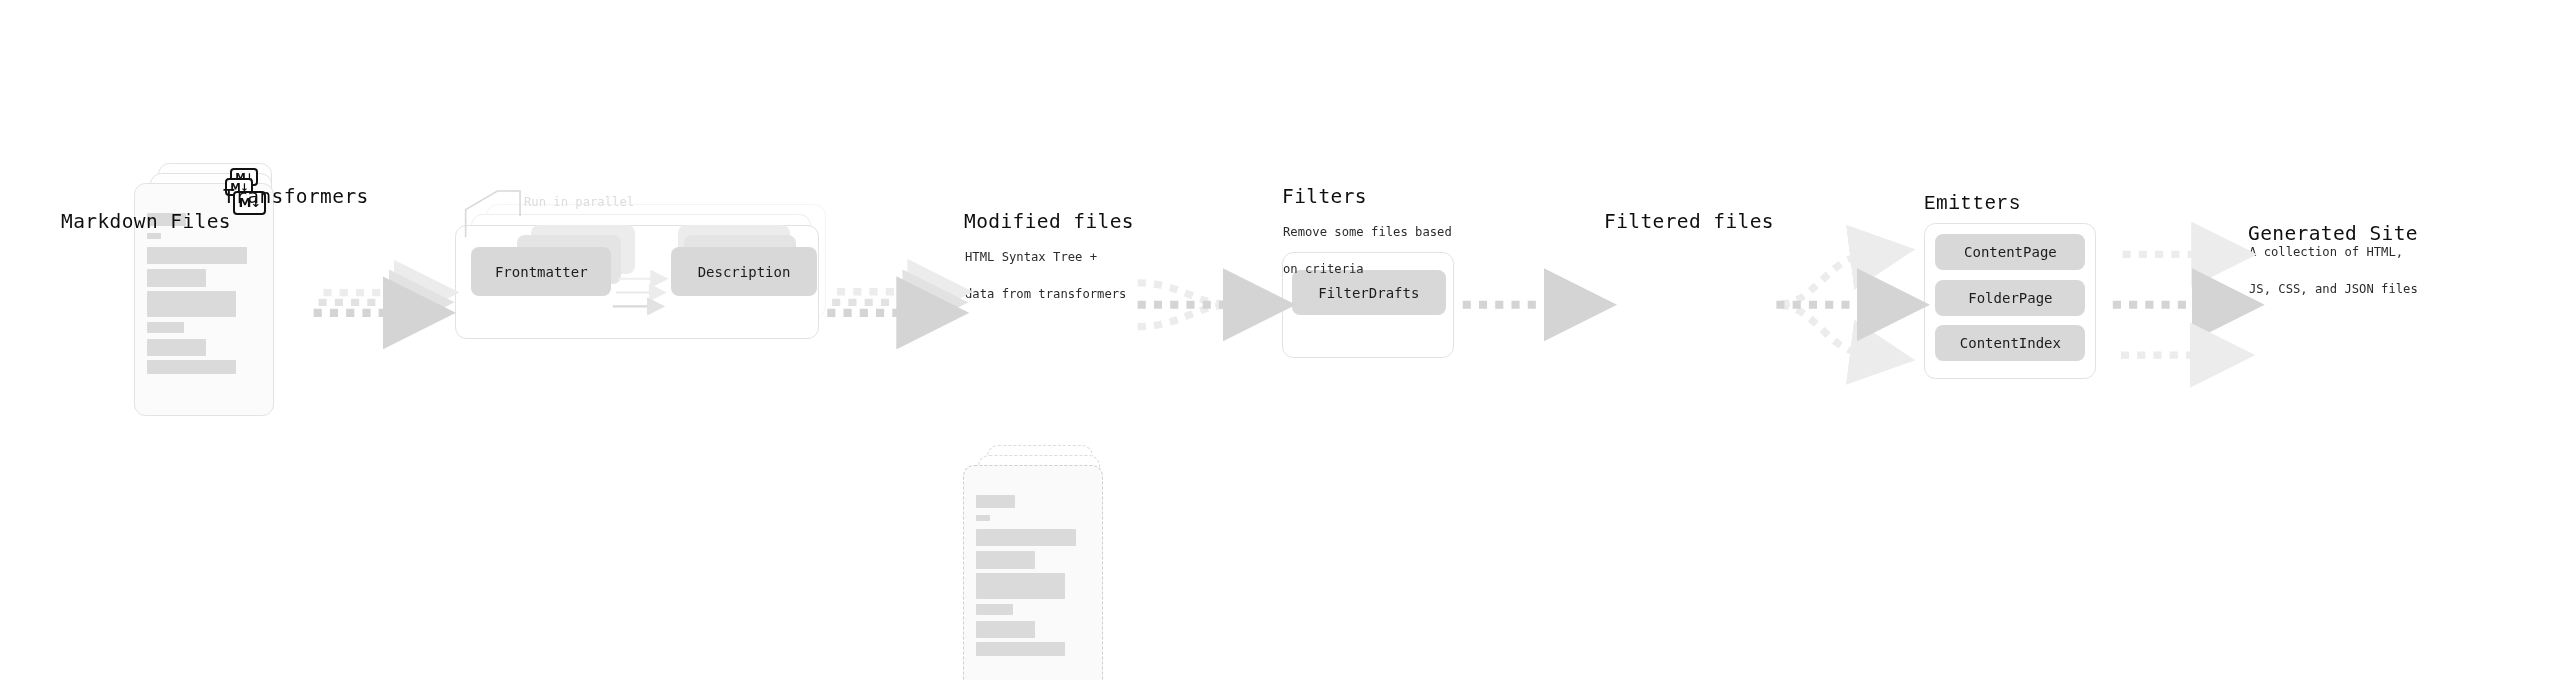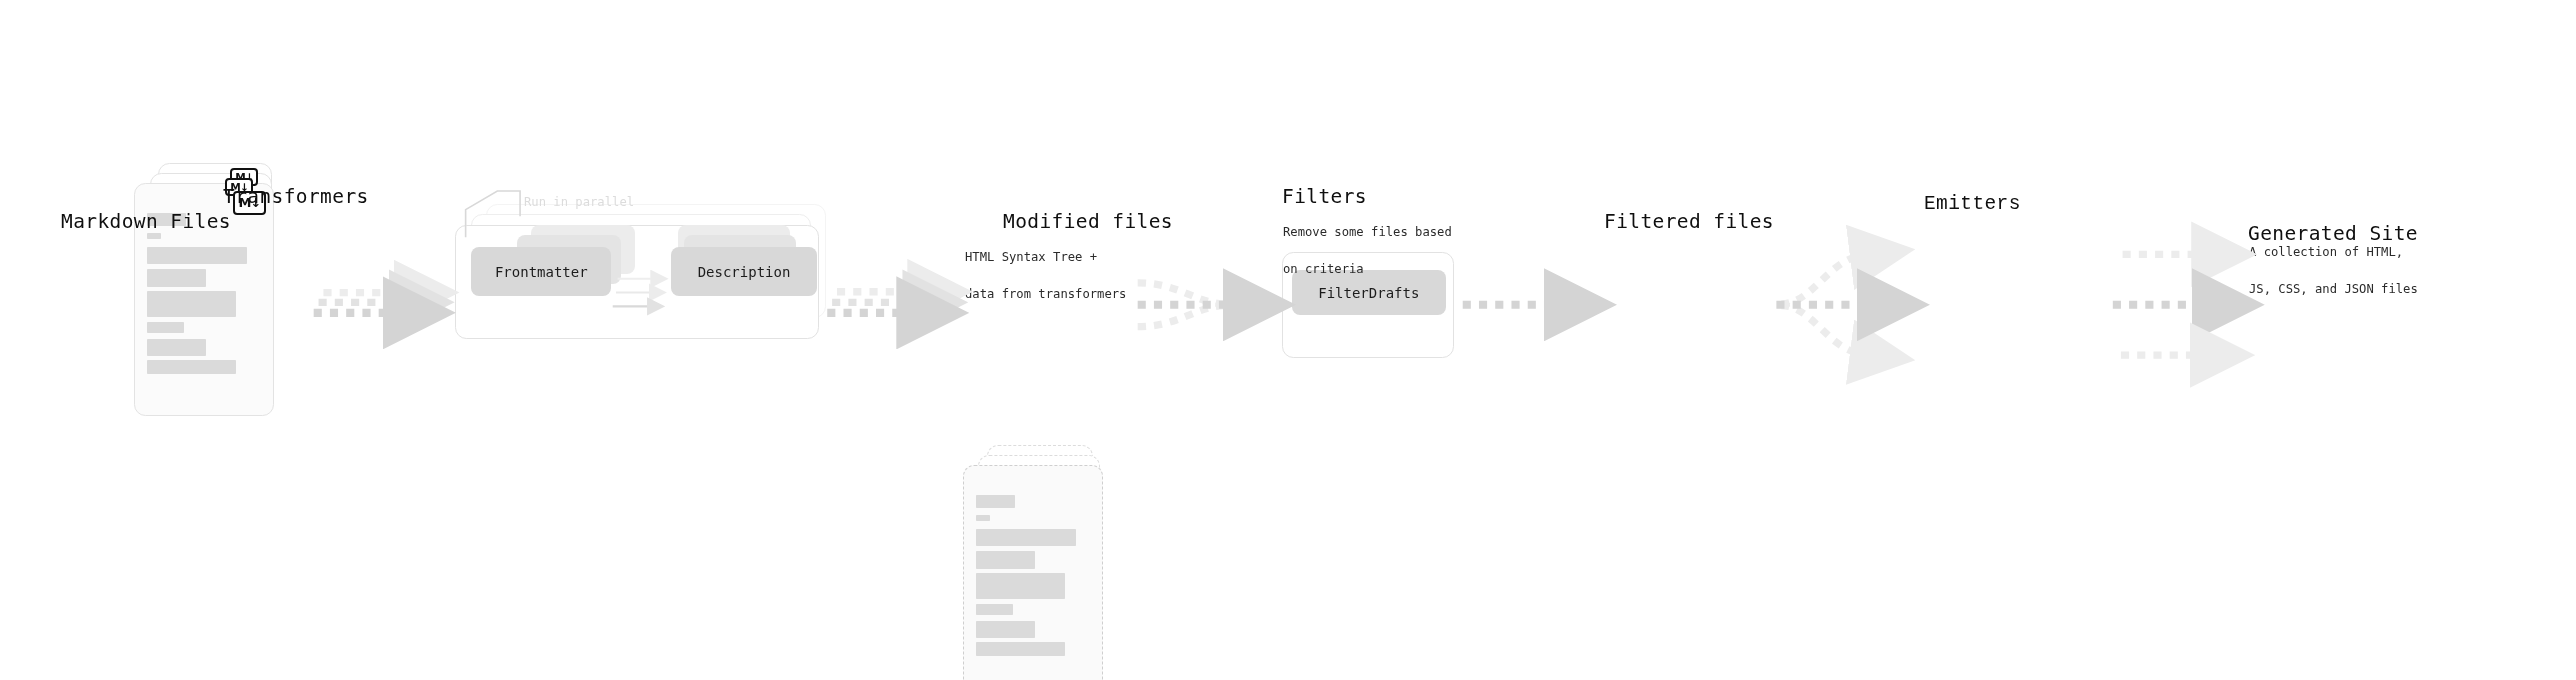--- a/index.html
+++ b/index.html
@@ -206,41 +206,53 @@
     <div class="skeleton-line" style="left:13px; top:50px;  width:39px;  height:13px;"></div>
     <div class="skeleton-line" style="left:13px; top:70px;  width:14px;  height:5.7px;"></div>
     <div class="skeleton-line" style="left:13px; top:84px; width:100px; height:17px;"></div>
     <div class="skeleton-line" style="left:13px; top:106px; width:59px;  height:18px;"></div>
     <div class="skeleton-line" style="left:13px; top:128px; width:89px; height:26px;"></div>
     <div class="skeleton-line" style="left:13px; top:159px; width:37px;  height:11.4px;"></div>
     <div class="skeleton-line" style="left:13px; top:176px; width:59px;  height:17px;"></div>
     <div class="skeleton-line" style="left:13px; top:197px; width:89px; height:14px;"></div>
   </div>
 
-  <div class="title" style="left:964px; top:210px;margin-left:39px;">Modified files</div>
+  <div class="title" style="left:964px; top:210px;">Modified files</div>
   <div class="caption" style="left:965px; top:230px;">
     <div>HTML Syntax Tree +</div>
     <div>data from transformers</div>
   </div>
 
   <div class="node" style="left:1282px; top:252px; width:179px; height:98px;">
     <div class="group-box" style="left:0px; top:0px; width:172px; height:106px;"></div>
     <div class="chip" style="left:9.8px; top:18px; width:154px; height:45px;">
         <span>FilterDrafts</span>
       </div>
   </div>
 
   <div class="title" style="left:1282px; top:185px;">Filters</div>
   <div class="caption" style="left:1283px; top:205px;">
     <div>Remove some files based</div>
     <div>on criteria</div>
   </div>
 
   <div class="title" style="left:1604px; top:210px;">Filtered files</div>
 
+  <div class="node" style="left:1924px; top:223px; width:187px; height:146px;">
+    <div class="group-box" style="left:0px; top:0px; width:172px; height:156px;"></div>
+    <div class="chip" style="left:11.4px; top:11.4px; width:150px; height:36px;">
+        <span>ContentPage</span>
+      </div>
+    <div class="chip" style="left:11.4px; top:57px; width:150px; height:36px;">
+        <span>FolderPage</span>
+      </div>
+    <div class="chip" style="left:11.4px; top:102px; width:150px; height:36px;">
+        <span>ContentIndex</span>
+      </div>
+  </div>
 
   <div class="title" style="left:1924px; top:193px;font-family:Liberation Mono, monospace;">Emitters</div>
 
   <div class="title" style="left:2248px; top:206px;margin-top:16px;">Generated Site</div>
   <div class="caption" style="left:2249px; top:225px;">
     <div>A collection of HTML,</div>
     <div>JS, CSS, and JSON files</div>
   </div>
 
   <svg class="overlay" xmlns="http://www.w3.org/2000/svg" viewBox="0 0 3170 838" width="2576" height="681">

